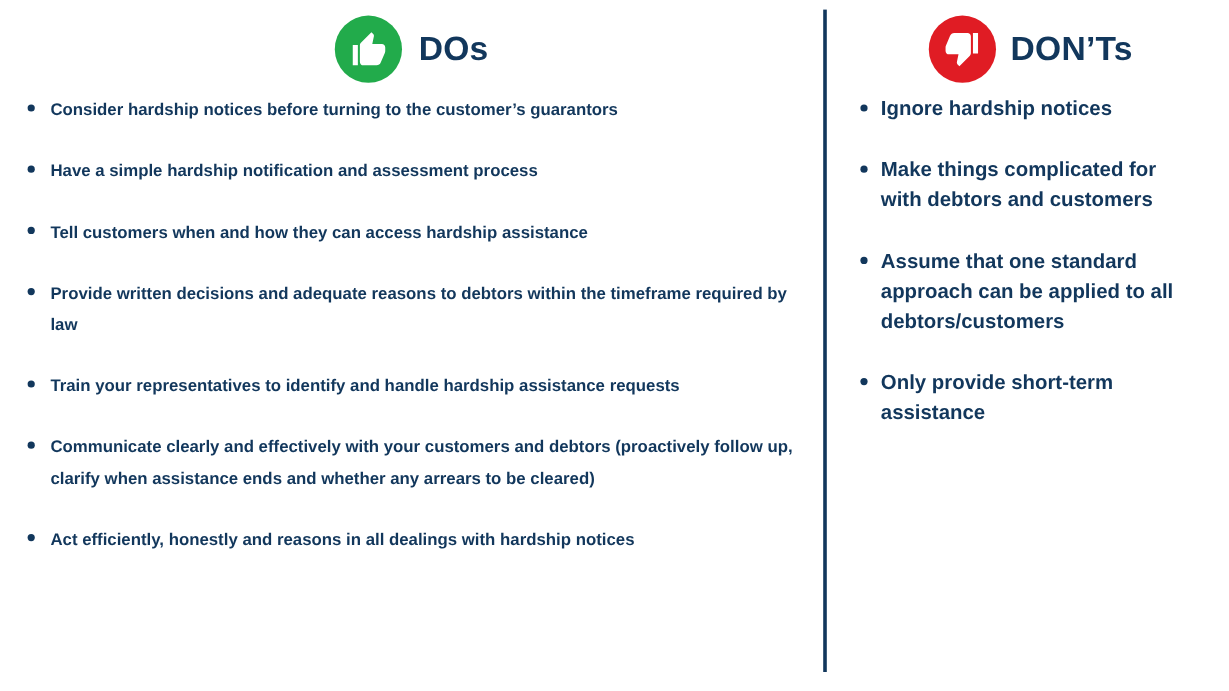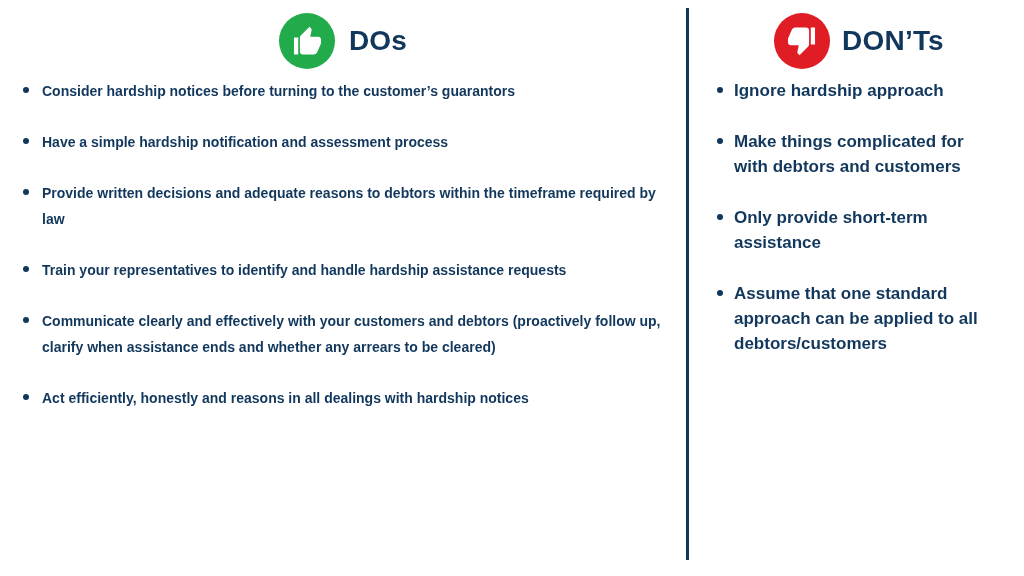--- a/index.html
+++ b/index.html
@@ -130,39 +130,40 @@
       <span class="badge up">
         <svg width="34" height="34" viewBox="0 0 24 24" aria-hidden="true">
           <path fill="#ffffff" d="M9.2 21.5h7.6c1.1 0 2.05-.66 2.45-1.65l2.48-5.79c.12-.3.18-.62.18-.95V11c0-1.1-.9-2-2-2h-5.62l.95-4.57.03-.32c0-.41-.17-.79-.44-1.06L13.77 2 7.6 8.18c-.37.36-.6.86-.6 1.42v9.9c0 1.1.9 2 2 2zM2.8 9.5h3v12h-3v-12z"></path>
         </svg>
       </span>
       <span class="header-title">DOs</span>
     </div>
     <ul class="points">
       <li>Consider hardship notices before turning to the customer’s guarantors</li>
       <li>Have a simple hardship notification and assessment process</li>
+      <li>Tell customers when and how they can access hardship assistance</li>
       <li>Provide written decisions and adequate reasons to debtors within the timeframe required by law</li>
       <li>Train your representatives to identify and handle hardship assistance requests</li>
       <li>Communicate clearly and effectively with your customers and debtors (proactively follow up, clarify when assistance ends and whether any arrears to be cleared)</li>
       <li>Act efficiently, honestly and reasons in all dealings with hardship notices</li>
     </ul>
   </div>
 
   <div class="divider"></div>
 
   <div class="column col-donts">
     <div class="col-header donts">
       <span class="badge down">
         <svg width="34" height="34" viewBox="0 0 24 24" aria-hidden="true">
           <path fill="#ffffff" d="M14.8 2.5H7.2c-1.1 0-2.05.66-2.45 1.65L2.27 9.94c-.12.3-.18.62-.18.95V13c0 1.1.9 2 2 2h5.62l-.95 4.57-.03.32c0 .41.17.79.44 1.06L10.23 22l6.17-6.18c.37-.36.6-.86.6-1.42v-9.9c0-1.1-.9-2-2-2zm6.4 0h-3v12h3v-12z"></path>
         </svg>
       </span>
       <span class="header-title">DON’Ts</span>
     </div>
     <ul class="points">
-      <li>Ignore hardship approach</li>
+      <li>Ignore hardship notices</li>
       <li>Make things complicated for with debtors and customers</li>
+      <li>Assume that one standard approach can be applied to all debtors/customers</li>
       <li>Only provide short-term assistance</li>
-      <li>Assume that one standard approach can be applied to all debtors/customers</li>
     </ul>
   </div>
 
 </div>
 
 </body></html>

